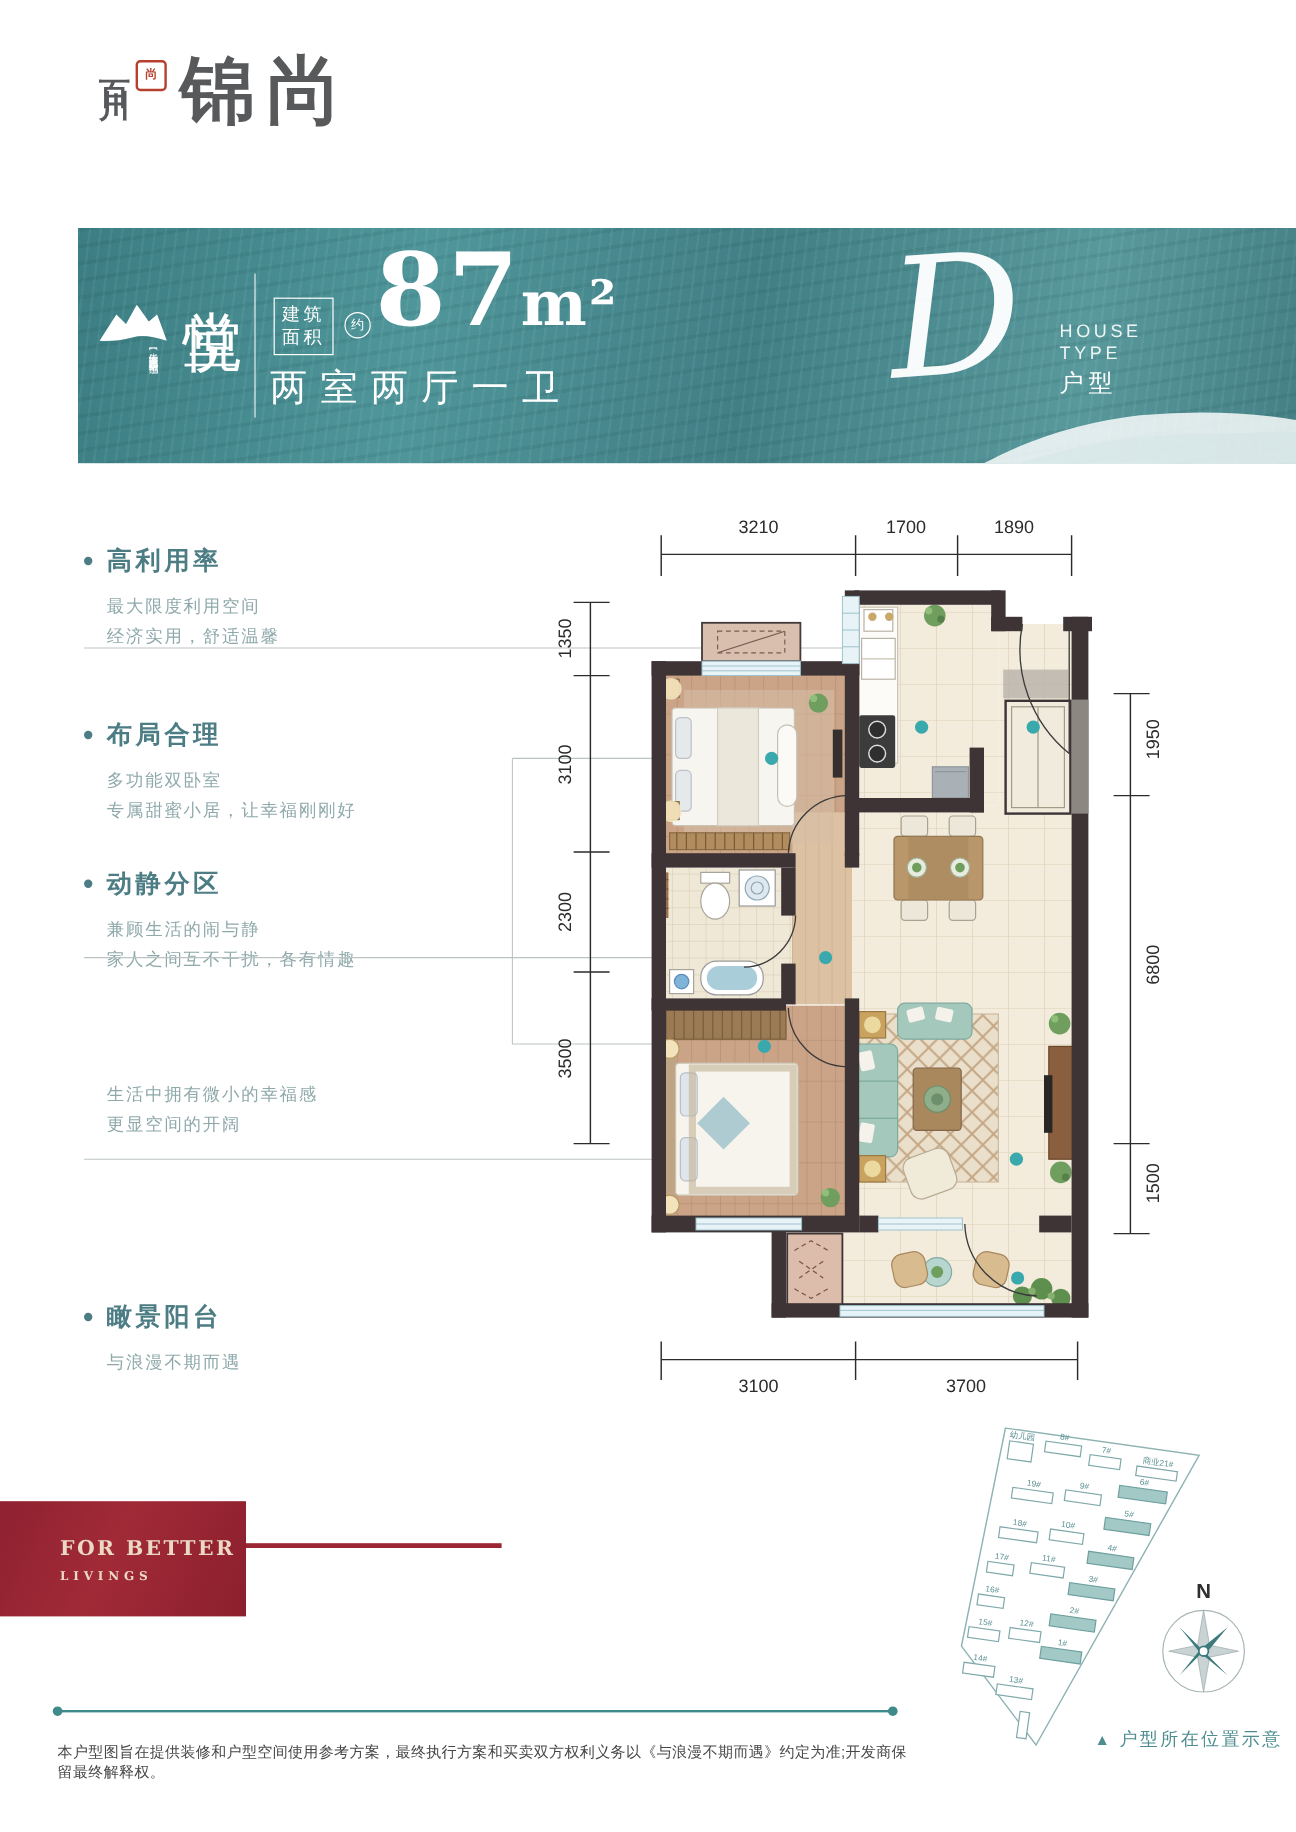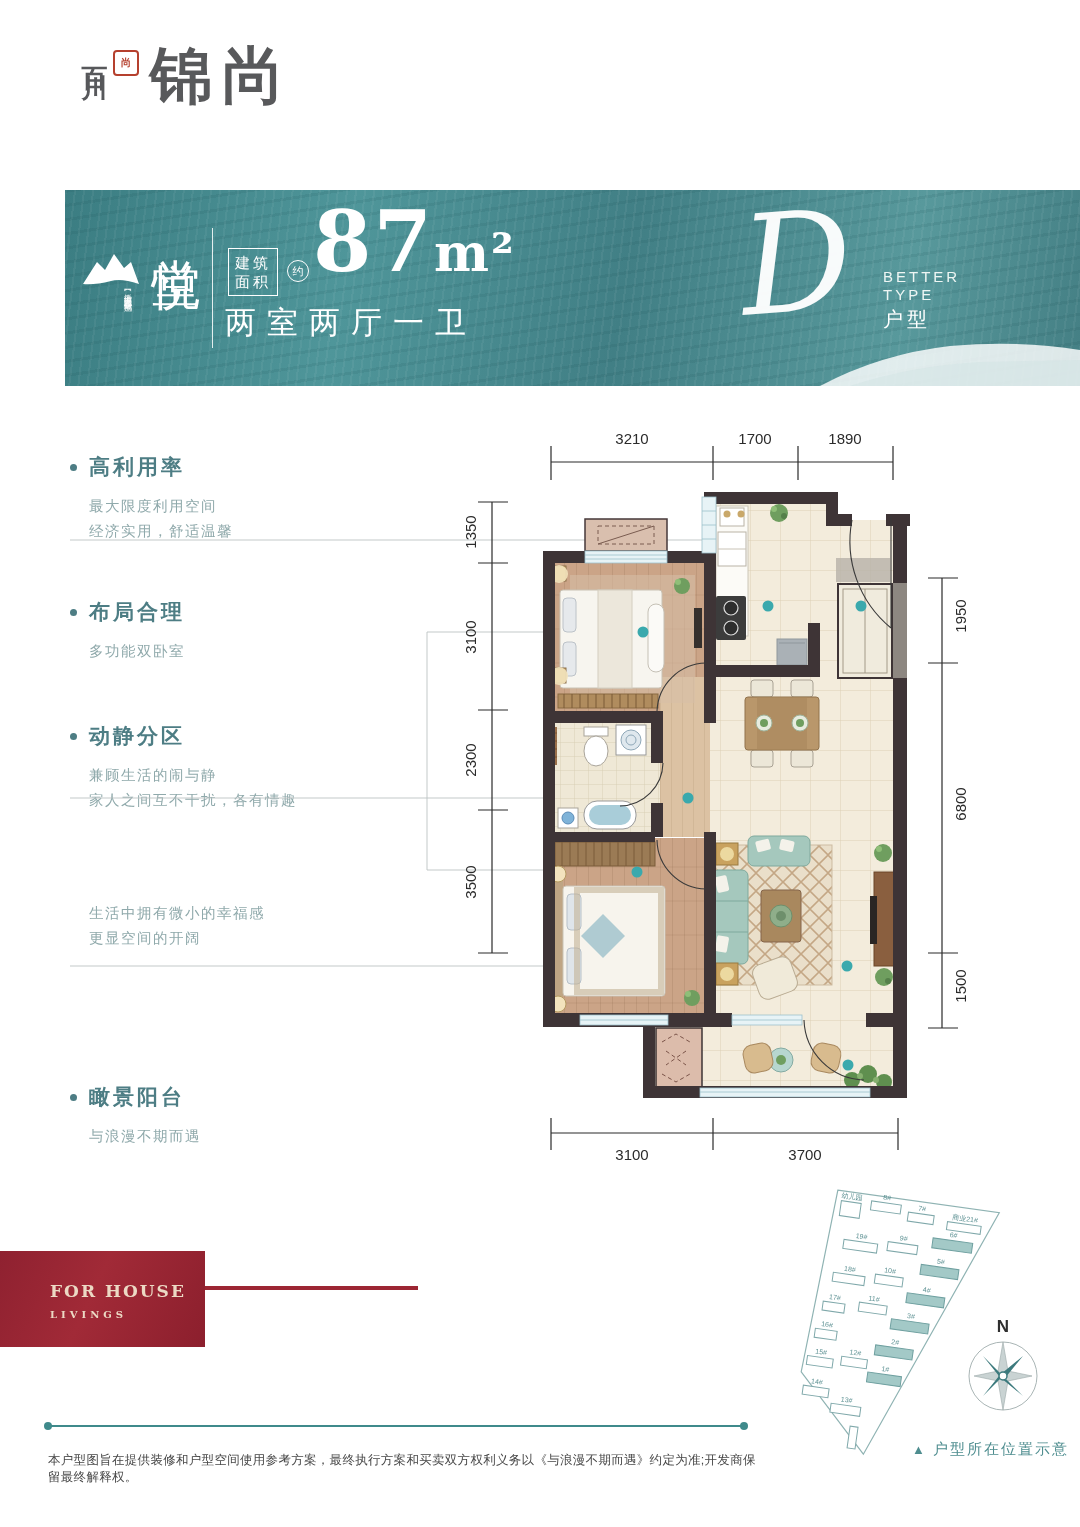--- a/index.html
+++ b/index.html
@@ -79,21 +79,21 @@
     <div>建筑</div>
     <div>面积</div>
   </div>
   <div class="abs approx">约</div>
   <div class="abs bignum">
     <span>87</span><span class="bigunit">m²</span>
   </div>
   <div class="abs rooms">两室两厅一卫</div>
   <div class="abs dletter">D</div>
   <div class="abs housetype">
-    <div>BETTER</div>
+    <div>HOUSE</div>
     <div>TYPE</div>
   </div>
   <div class="abs typecn">户型</div>
   <svg class="abs" style="right:0;bottom:0" width="260" height="70" viewBox="0 0 260 70">
     <path d="M0 70 Q60 38 130 30 Q200 24 260 34 L260 70 Z" fill="rgba(255,255,255,.82)"></path>
     <path d="M30 70 Q90 50 160 46 L260 44 L260 70 Z" fill="rgba(210,228,228,.5)"></path>
   </svg>
 </div>
 
 <div class="abs feature" style="top:453px">
@@ -106,20 +106,21 @@
       <div>经济实用，舒适温馨</div>
     </div>
 </div>
 <div class="abs feature" style="top:598px">
   <div class="hd">
       <span class="dot"></span>
       <span>布局合理</span>
     </div>
   <div class="bd">
       <div>多功能双卧室</div>
+      <div>专属甜蜜小居，让幸福刚刚好</div>
     </div>
 </div>
 <div class="abs feature" style="top:722px">
   <div class="hd">
       <span class="dot"></span>
       <span>动静分区</span>
     </div>
   <div class="bd">
       <div>兼顾生活的闹与静</div>
       <div>家人之间互不干扰，各有情趣</div>
@@ -455,21 +456,21 @@
   <g>
     <text x="233" y="152" text-anchor="middle" font-size="17" fill="#2f2f2f" font-weight="bold">N</text>
     <circle cx="233" cy="196" r="34" fill="none" stroke="#a9b5b5" stroke-width="1"></circle>
     <polygon points="233,162 238,191 262,196 238,201 233,230 228,201 204,196 228,191" fill="#c9d3d3" stroke="#9aa8a8" stroke-width="0.6"></polygon>
     <polygon points="213,176 231,194 253,176 235,198 253,216 231,198 213,216 229,196" fill="#3c7a7d"></polygon>
     <circle cx="233" cy="196" r="4" fill="#ffffff" stroke="#3c7a7d" stroke-width="1.5"></circle>
   </g>
 </svg>
 
 <div class="abs redblock">
-  <div class="l1">FOR HOUSE</div>
+  <div class="l1">FOR BETTER</div>
   <div class="l2">LIVINGS</div>
 </div>
 <div class="abs redline"></div>
 <div class="abs tealrule">
   <span class="d1"></span>
   <span class="d2"></span>
 </div>
 <div class="abs disclaimer">本户型图旨在提供装修和户型空间使用参考方案，最终执行方案和买卖双方权利义务以《与浪漫不期而遇》约定为准;开发商保留最终解释权。</div>
 <div class="abs sitecaption">
   <span class="tri">▲</span>

